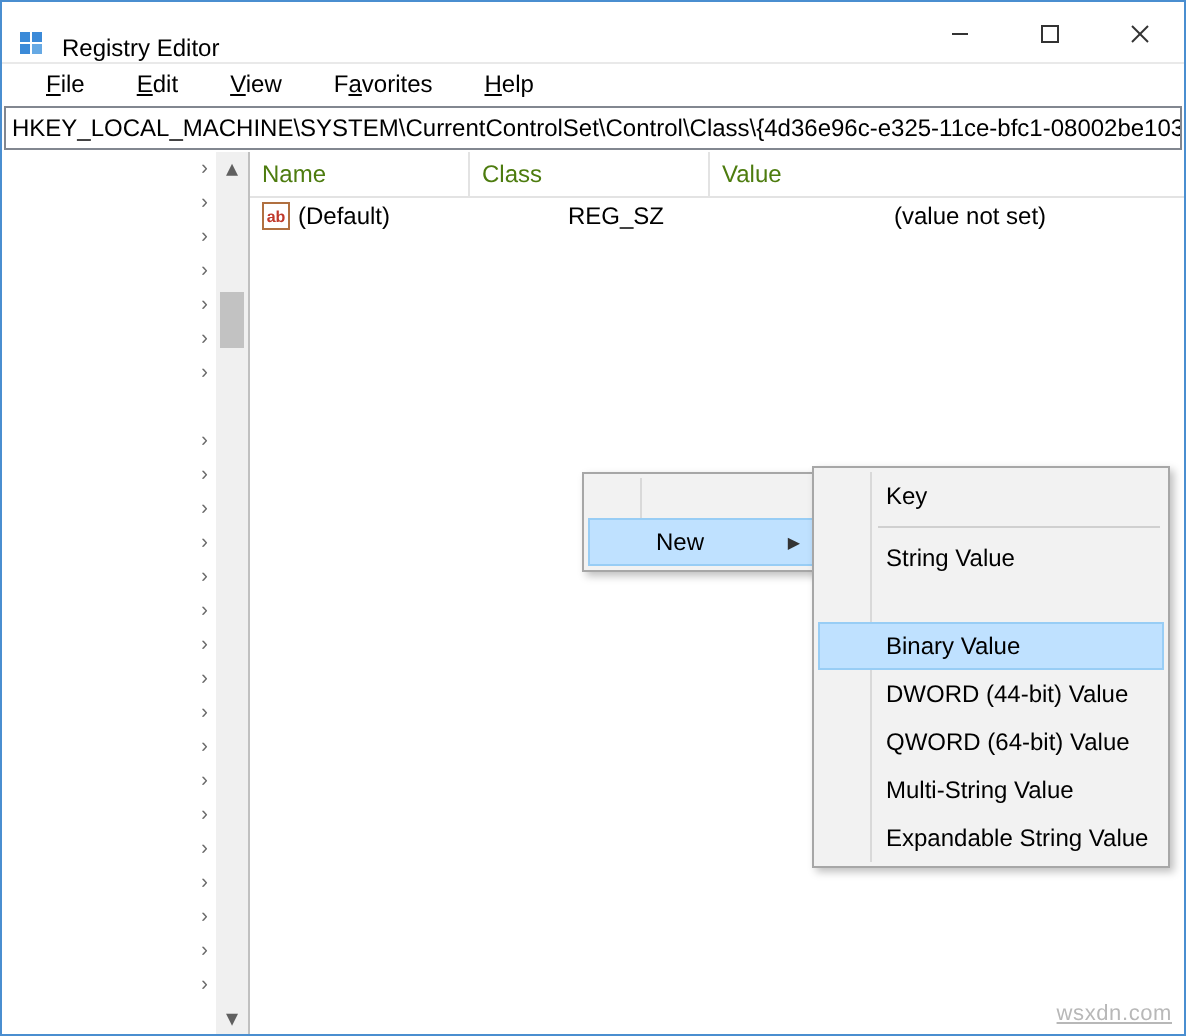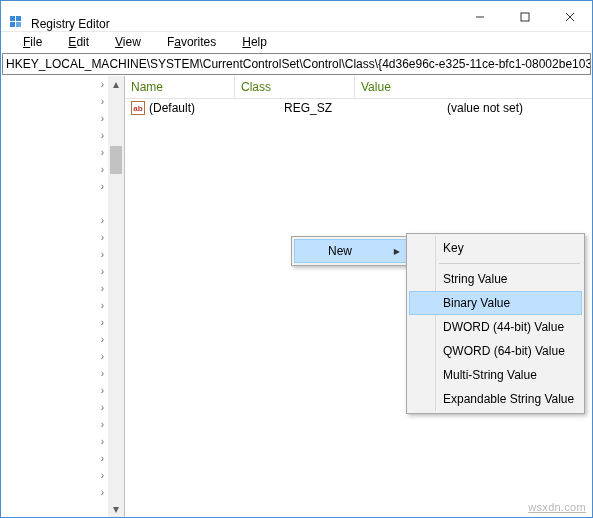--- a/index.html
+++ b/index.html
@@ -188,20 +188,21 @@
     padding-right: 20px;
     font-size: 12px;
     white-space: nowrap;
   }
   .menu .m-item.hl {
     background: #bfe1ff;
     border: 1px solid #98cdf5;
     height: 22px;
     padding-left: 33px;
     padding-right: 19px;
+    margin-top: 20px;
   }
   .menu .m-item .arrow {
     position: absolute;
     right: 6px;
     font-size: 8px;
     color: #333;
   }
   .menu.parent { left: 166px; top: 160px; width: 113px; }
   .menu.child  { left: 281px; top: 157px; width: 173px; }
   .menu .sep {

